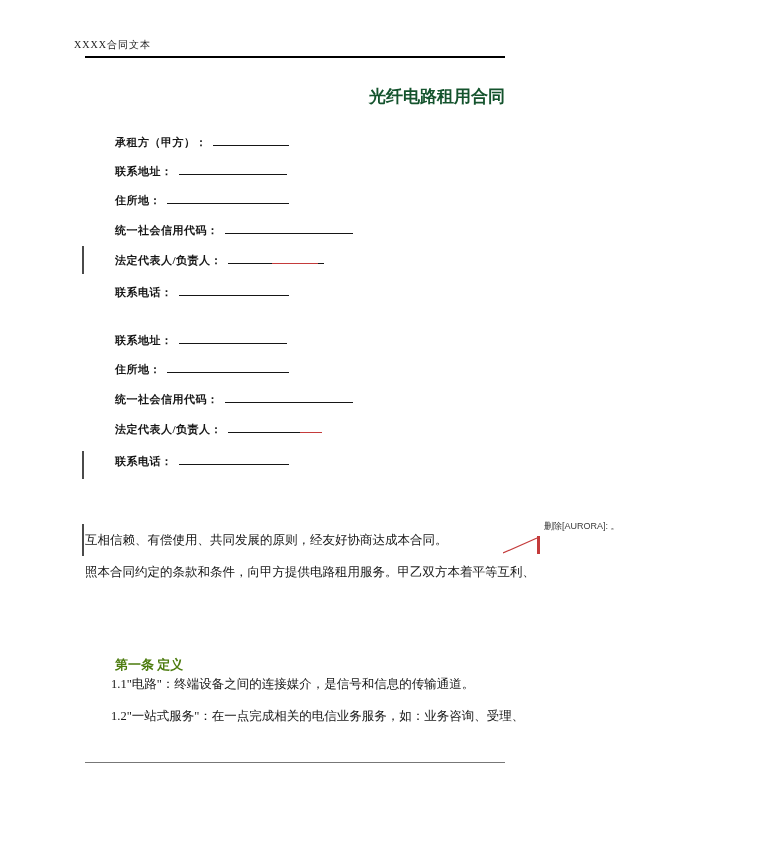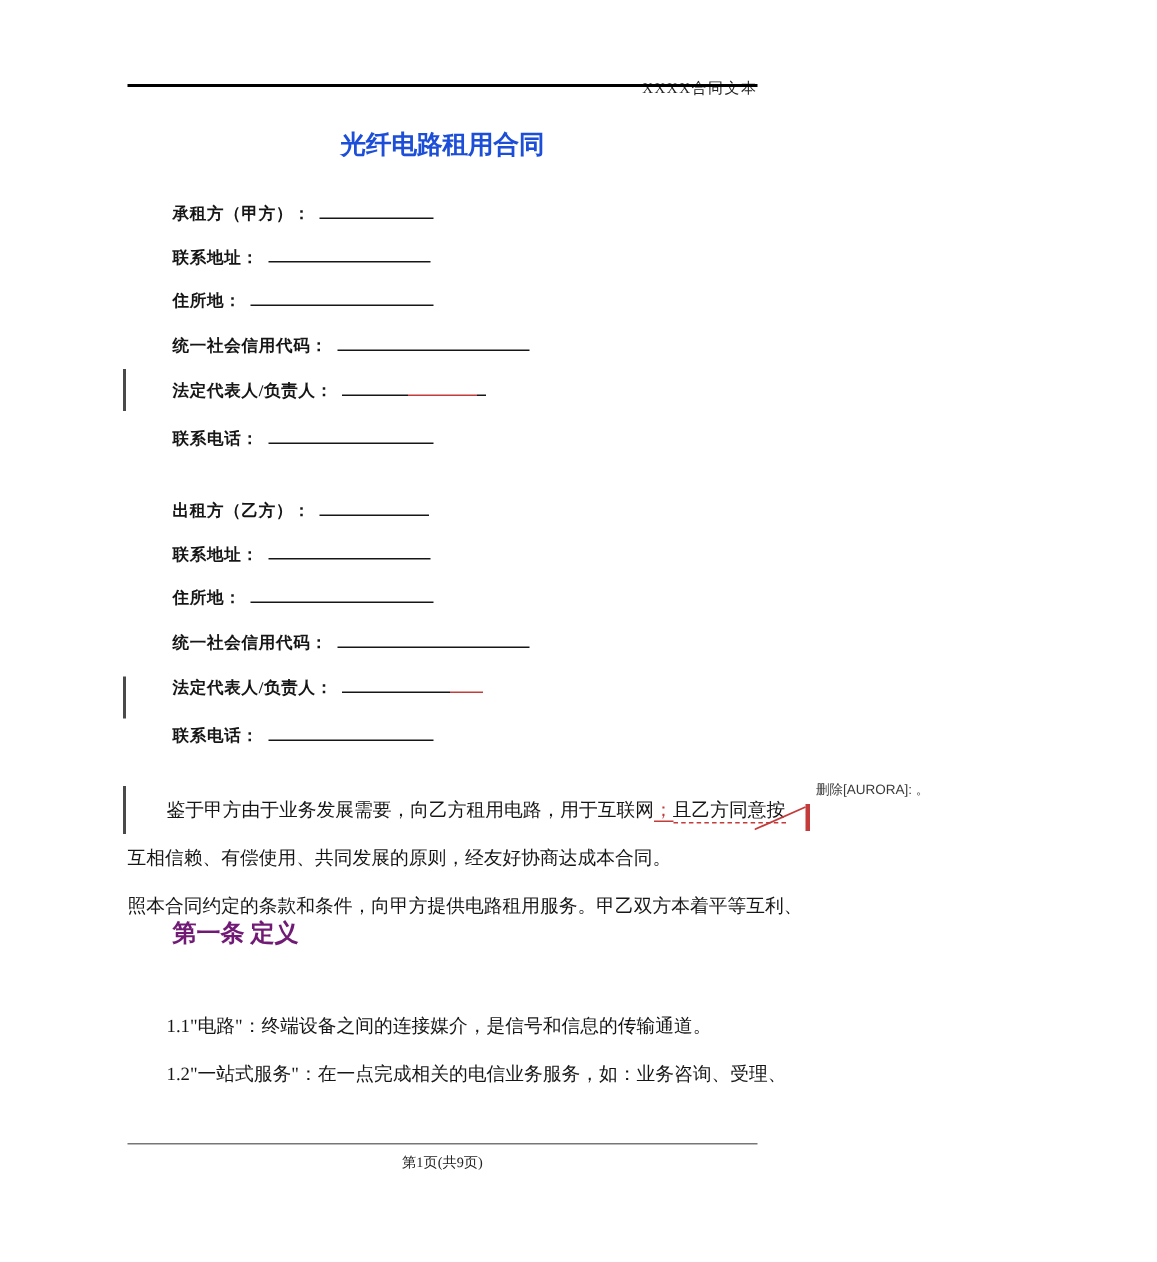--- a/index.html
+++ b/index.html
@@ -2,28 +2,28 @@
 <html><head>
 <meta charset="utf-8">
 <style>
   html,body { margin:0; padding:0; background:#ffffff; }
   .page {
     position:relative; width:771px; height:841px; background:#ffffff;
     font-family:"Liberation Serif","DejaVu Serif",serif; color:#161616; overflow:hidden;
   }
   
   .header-title {
-    position:absolute; left:85px; top:38px; width:420px; text-align:right;
-    font-size:10px; letter-spacing:1px; color:#222;margin-top:14px;
+    position:absolute; left:74px; top:38px; width:420px; text-align:left;
+    font-size:10px; letter-spacing:1px; color:#222;
   }
   .header-rule { position:absolute; left:85px; top:56px; width:420px; height:2px; background:#000; }
   
   .doc-title {
-    position:absolute; left:85px; top:85px; width:420px; margin:0; text-align:center;
-    font-size:17px; font-weight:bold; color:#1d4ed8;
+    position:absolute; left:85px; top:85px; width:420px; margin:0; text-align:right;
+    font-size:17px; font-weight:bold; color:#14532d;
   }
   
   .fields { position:absolute; left:115px; width:420px; }
   .fields-a { top:132px; }
   .fields-b { top:330px; }
   .field-row { height:17px; white-space:nowrap; }
   .field-row.m12 { margin-bottom:12px; } .field-row.m13 { margin-bottom:13px; } .field-row.m15 { margin-bottom:15px; }
   .field-label { font-size:11px; font-weight:600; letter-spacing:0.5px; }
   .field-line { display:inline-block; margin-left:6px; }
   .seg { display:inline-block; height:13px; border-bottom:1.4px solid #161616; }
@@ -38,21 +38,21 @@
   .para-line { height:32px; line-height:32px; white-space:nowrap; }
   .para-line.indent { padding-left:26px; }
   .ins { color:#c43b3b; border-bottom:1.2px solid #c43b3b; }
   .insu { border-bottom:1.2px dashed #c43b3b; padding-bottom:1px; }
   
   .connector { position:absolute; left:503px; top:536px; }
   .callout-bar { position:absolute; left:537px; top:536px; width:2.5px; height:18px; background:#c43b3b; }
   .callout-text { position:absolute; left:544px; top:520px; font-size:9px; color:#3a3a3a;
     font-family:"Liberation Sans","DejaVu Sans",sans-serif; }
   
-  .section-heading { position:absolute; left:115px; top:612px; margin:0; font-size:16px; font-weight:bold; color:#701a75; }
+  .section-heading { position:absolute; left:115px; top:656px; margin:0; font-size:13px; font-weight:bold; color:#4d7c0f; }
   .clauses { position:absolute; left:85px; top:668px; width:435px; font-size:12.5px; }
   .clause-line { height:32px; line-height:32px; white-space:nowrap; }
   .clause-line.indent { padding-left:26px; }
   
   .footer-rule { position:absolute; left:85px; top:762px; width:420px; height:1px; background:#777; }
   .footer-text { position:absolute; left:85px; top:769px; width:420px; text-align:center; font-size:9.5px; color:#222; }
 </style>
 </head>
 <body>
 
@@ -65,46 +65,43 @@
 
   <div class="fields fields-a" id="fieldsA">
       <div class="field-row m12"><span class="field-label">承租方（甲方）：</span><span class="field-line"><span class="seg" style="width: 76px;"></span></span></div>
       <div class="field-row m12"><span class="field-label">联系地址：</span><span class="field-line"><span class="seg" style="width: 108px;"></span></span></div>
       <div class="field-row m13"><span class="field-label">住所地：</span><span class="field-line"><span class="seg" style="width: 122px;"></span></span></div>
       <div class="field-row m13"><span class="field-label">统一社会信用代码：</span><span class="field-line"><span class="seg" style="width: 128px;"></span></span></div>
       <div class="field-row m15"><span class="field-label">法定代表人/负责人：</span><span class="field-line"><span class="seg" style="width: 44px;"></span><span class="seg red" style="width: 46px;"></span><span class="seg" style="width: 6px;"></span></span></div>
       <div class="field-row "><span class="field-label">联系电话：</span><span class="field-line"><span class="seg" style="width: 110px;"></span></span></div>
     </div>
   <div class="fields fields-b" id="fieldsB">
-      <div class="field-row m12"><span class="field-label">出租方（乙方）：</span><span class="field-line"><span class="seg" style="width: 73px;"></span></span></div>
       <div class="field-row m12"><span class="field-label">联系地址：</span><span class="field-line"><span class="seg" style="width: 108px;"></span></span></div>
       <div class="field-row m13"><span class="field-label">住所地：</span><span class="field-line"><span class="seg" style="width: 122px;"></span></span></div>
       <div class="field-row m13"><span class="field-label">统一社会信用代码：</span><span class="field-line"><span class="seg" style="width: 128px;"></span></span></div>
       <div class="field-row m15"><span class="field-label">法定代表人/负责人：</span><span class="field-line"><span class="seg" style="width: 72px;"></span><span class="seg red" style="width: 22px;"></span></span></div>
       <div class="field-row "><span class="field-label">联系电话：</span><span class="field-line"><span class="seg" style="width: 110px;"></span></span></div>
     </div>
 
   <div class="change-bar bar-1"></div>
   <div class="change-bar bar-2"></div>
   <div class="change-bar bar-3"></div>
 
   <div class="preamble" id="preamble">
-      <div class="para-line indent"><span>鉴于甲方由于业务发展需要，向乙方租用电路，用于互联网</span><span class="ins">；</span><span class="insu">且乙方同意按</span></div>
       <div class="para-line"><span>互相信赖、有偿使用、共同发展的原则，经友好协商达成本合同。</span></div>
       <div class="para-line"><span>照本合同约定的条款和条件，向甲方提供电路租用服务。甲乙双方本着平等互利、</span></div>
     </div>
 
   <svg class="connector" width="36" height="20">
     <line x1="0" y1="17" x2="34" y2="2" stroke="#c43b3b" stroke-width="1.2"></line>
   </svg>
   <div class="callout-bar"></div>
   <div class="callout-text">删除[AURORA]: 。</div>
 
   <h2 class="section-heading">第一条 定义</h2>
   <div class="clauses" id="clauses">
       <div class="clause-line indent">1.1"电路"：终端设备之间的连接媒介，是信号和信息的传输通道。</div>
       <div class="clause-line indent">1.2"一站式服务"：在一点完成相关的电信业务服务，如：业务咨询、受理、</div>
     </div>
 
   <div class="footer-rule"></div>
-  <div class="footer-text">第1页(共9页)</div>
 
 </div>
 
 </body></html>

